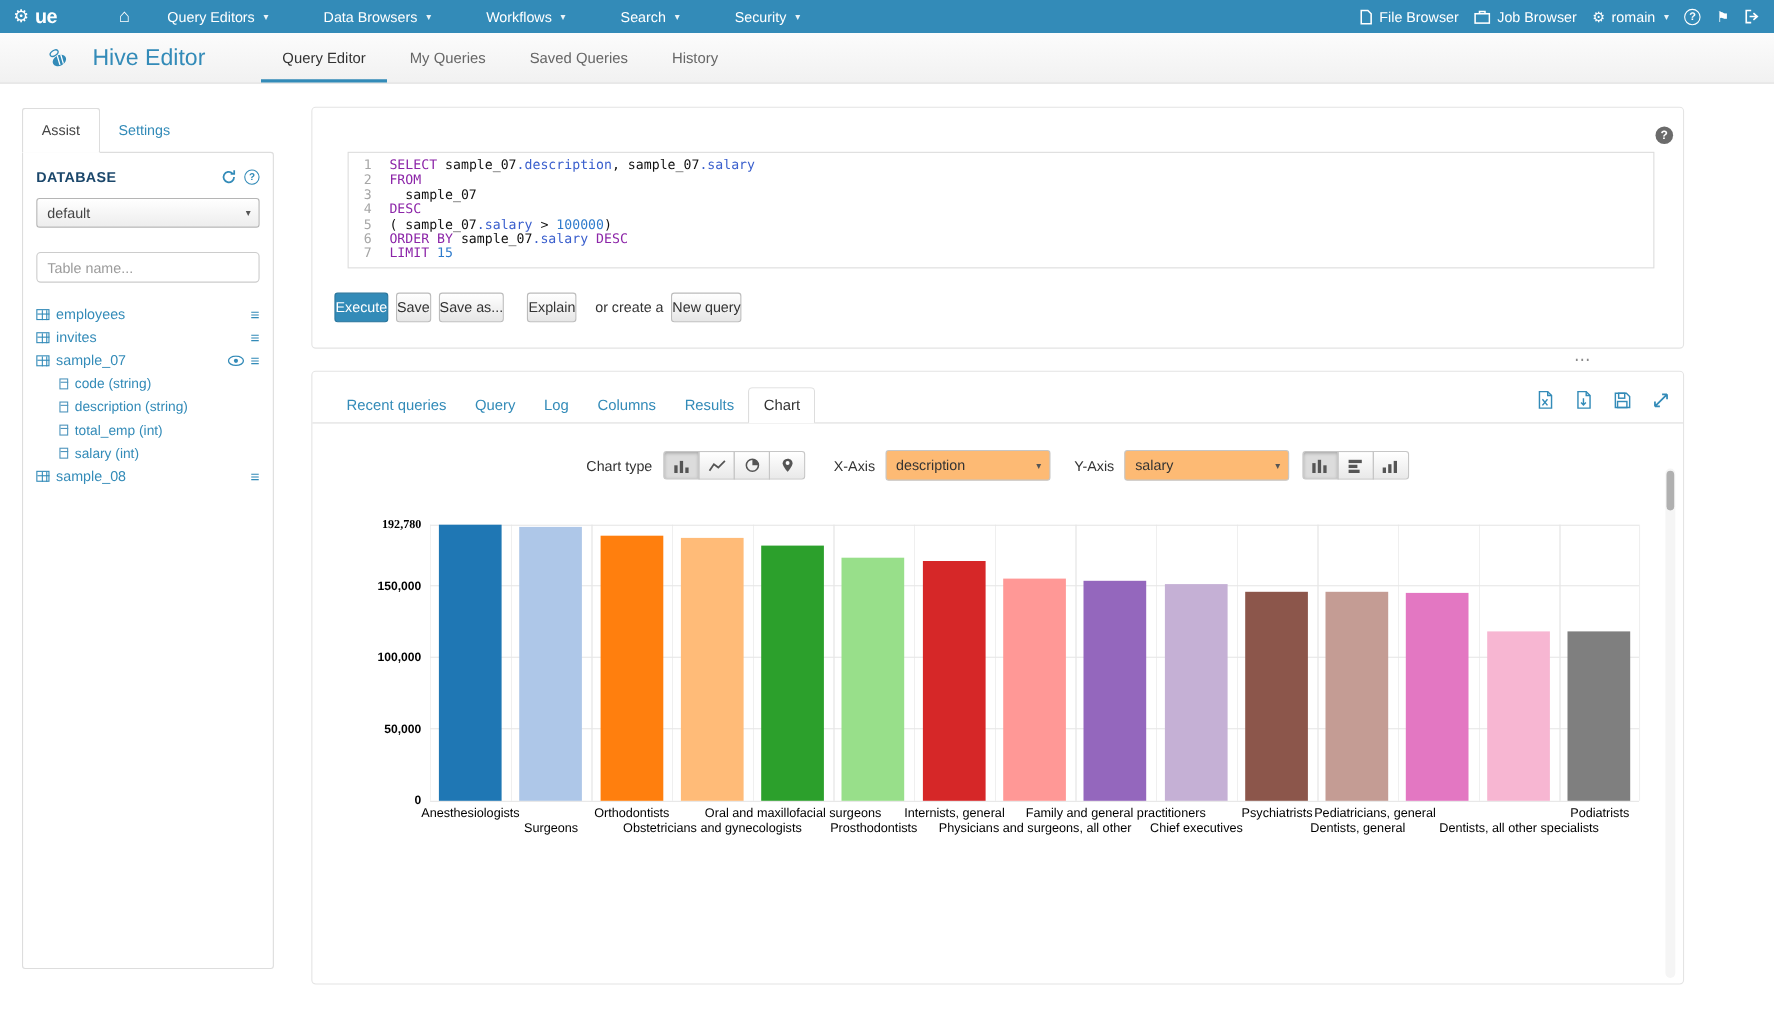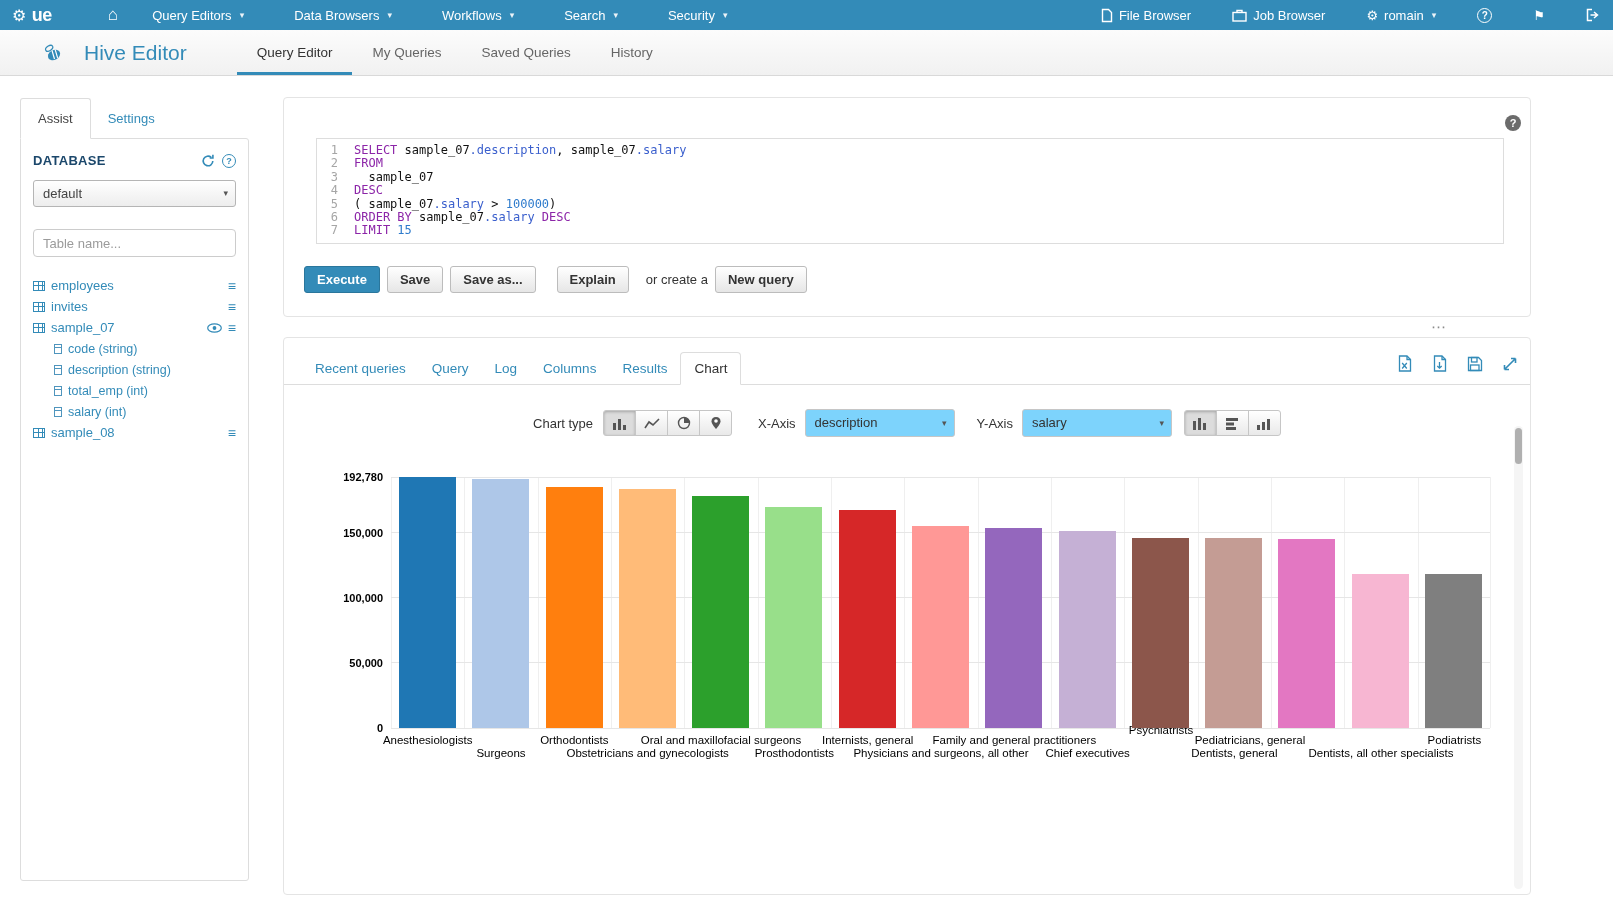--- a/index.html
+++ b/index.html
@@ -7,21 +7,21 @@
   body{font-family:"Liberation Sans",sans-serif;background:#fff;color:#333;position:relative;font-size:13px}
 
   
   .topbar{height:30px;background:#338bb8;display:flex;align-items:center;padding:0 12px;color:#fff}
   .topbar a{color:#fff;text-decoration:none;display:inline-flex;align-items:center;gap:6px;cursor:pointer}
   .logo{font-size:18px;font-weight:bold;margin-right:56px;letter-spacing:-.5px}
   .logo .logo-gear{font-size:16px;font-weight:normal}
   .nav-home{font-size:17px;margin-right:34px}
   .nav-item{font-size:13px;margin-right:50px}
   .nav-item .caret{font-size:9px;opacity:.9;margin-left:2px}
-  .topnav-right{margin-left:auto;display:flex;align-items:center;gap:41px}
+  .topnav-right{margin-left:auto;display:flex;align-items:center;gap:14px}
   .topnav-right .nav-item{margin-right:0}
   .help-circle{width:15px;height:15px;border:1.5px solid #fff;border-radius:50%;font-size:10px;font-weight:bold;display:inline-flex;align-items:center;justify-content:center}
   .flag-ico{font-size:13px}
 
   
   .subheader{height:46px;background:linear-gradient(#fcfcfc,#f1f1f1);border-bottom:1px solid #d9d9d9;display:flex;align-items:stretch;padding:0 0 0 42px}
   .app-title{display:flex;align-items:center;gap:20px;color:#338bb8;font-size:21px;margin-right:50px;cursor:pointer}
   .hdr-tabs{display:flex;align-items:stretch}
   .hdr-tab{display:flex;align-items:center;padding:0 20px;font-size:13.5px;color:#666;cursor:pointer}
   .hdr-tab.active{color:#333;font-weight:normal;box-shadow:inset 0 -3px 0 #338bb8}
@@ -60,42 +60,42 @@
   .query-help{position:absolute;top:17px;right:9px;width:16px;height:16px;background:#6b6b6b;color:#fff;border-radius:50%;font-size:11px;font-weight:bold;display:flex;align-items:center;justify-content:center;cursor:pointer}
   .editor{margin:40px 26px 0 32px;border:1px solid #ddd;display:flex;font-family:"DejaVu Sans Mono",monospace;font-size:12px;line-height:13.4px;padding:5px 0;background:#fff}
   .gutter{width:30px;text-align:right;padding-right:9px;color:#a6a6a6}
   .codebox{flex:1;padding-left:7px}
   .code-line{white-space:pre}
   .tok-kw{color:#8c25a8}
   .tok-col{color:#3a5fcd}
   .tok-num{color:#2e7bcc}
   .tok-pl{color:#111}
   .btn-row{display:flex;align-items:center;gap:7px;margin:22px 0 0 20px}
-  .btn{display:inline-block;padding:5px 12px;font-size:13px;font-weight:bold;color:#333;background:linear-gradient(#fff,#e6e6e6);border:1px solid #bcbcbc;border-radius:3px;cursor:pointer;font-family:"Liberation Sans",sans-serif}
+  .btn{display:inline-block;padding:5px 0;font-size:13px;font-weight:normal;color:#333;background:linear-gradient(#fff,#e6e6e6);border:1px solid #bcbcbc;border-radius:3px;cursor:pointer;font-family:"Liberation Sans",sans-serif}
   .btn-primary{background:#338bb8;border-color:#2a769c;color:#fff}
   .btn-explain{margin-left:14px}
   .or-create{margin-left:10px;color:#333}
   .resize-dots{position:absolute;left:1148px;top:221px;color:#8a8a8a;font-size:15px;letter-spacing:1px;cursor:row-resize}
 
   
   .results-card{margin-top:20px;height:558px}
   .export-icons{position:absolute;top:17px;right:12px;display:flex;align-items:center;gap:19px}
   .export-icons span{display:inline-flex;cursor:pointer}
   .res-tabs{display:flex;align-items:flex-end;padding:12px 0 0 18px;border-bottom:1px solid #ddd;height:47px}
   .res-tab{padding:8px 13px;color:#338bb8;font-size:13.5px;cursor:pointer}
   .res-tab.active{background:#fff;border:1px solid #ddd;border-bottom:1px solid #fff;border-radius:4px 4px 0 0;color:#333;margin-bottom:-1px}
   .controls{display:flex;align-items:center;justify-content:center;margin-top:24px;font-size:13px;color:#333}
   .btn-group{display:inline-flex;margin-left:10px}
   .icon-btn{width:33px;height:26px;border:1px solid #c6c6c6;background:linear-gradient(#fff,#e9e9e9);display:inline-flex;align-items:center;justify-content:center;margin-left:-1px;cursor:pointer}
   .icon-btn.active{background:#dcdcdc;box-shadow:inset 0 1px 3px rgba(0,0,0,.25)}
   .icon-btn:first-child{border-radius:3px 0 0 3px;margin-left:0}
   .icon-btn:last-child{border-radius:0 3px 3px 0}
   .axis-label{margin-left:26px;margin-right:9px}
   .axis-label-y{margin-left:22px}
-  .sel{position:relative;width:150px;height:28px;border:1px solid #c6c6c6;border-radius:3px;background:#7dd3fc;font-size:13px;color:#333;line-height:26px;padding:0 20px 0 9px;cursor:pointer}
+  .sel{position:relative;width:150px;height:28px;border:1px solid #c6c6c6;border-radius:3px;background:#fdba74;font-size:13px;color:#333;line-height:26px;padding:0 20px 0 9px;cursor:pointer}
   .sel .sel-caret{position:absolute;right:7px;top:0;line-height:26px;font-size:9px;color:#555}
   .grp2{margin-left:12px}
 
   
   .chart-area{position:relative;margin-top:40px;height:310px}
   .chart-plot{position:relative;margin-left:107px;width:1100px;height:251px;display:flex;align-items:flex-end;
     background-image:repeating-linear-gradient(to right,#efefef 0,#efefef 1px,transparent 1px,transparent 73.333px);
     border-right:1px solid #efefef}
   .gridline{position:absolute;left:0;right:0;height:1px;background:#e6e6e6;z-index:0}
   .slot{flex:1;display:flex;justify-content:center;align-items:flex-end;height:100%;z-index:1}
@@ -454,32 +454,32 @@
             <div class="bar" title="Dentists, all other specialists: 118500" style="height: 154px; background: rgb(247, 182, 210);"></div>
           </div>
           <div class="slot">
             <div class="bar" title="Podiatrists: 118220" style="height: 154px; background: rgb(127, 127, 127);"></div>
           </div>
         </div>
     <div class="ytick" style="top: 245px;">0</div>
         <div class="ytick" style="top: 179.9px;">50,000</div>
         <div class="ytick" style="top: 114.8px;">100,000</div>
         <div class="ytick" style="top: 49.6997px;">150,000</div>
-        <div class="ytick" style="top: -6px;">192,780</div>
+        <div class="ytick" style="top: -6px; font-family: Liberation Serif, serif;">192,780</div>
         <div class="xtick" style="left: 143.667px; top: 257px;">Anesthesiologists</div>
         <div class="xtick" style="left: 217px; top: 270px;">Surgeons</div>
         <div class="xtick" style="left: 290.333px; top: 257px;">Orthodontists</div>
         <div class="xtick" style="left: 363.667px; top: 270px;">Obstetricians and gynecologists</div>
         <div class="xtick" style="left: 437px; top: 257px;">Oral and maxillofacial surgeons</div>
         <div class="xtick" style="left: 510.333px; top: 270px;">Prosthodontists</div>
         <div class="xtick" style="left: 583.667px; top: 257px;">Internists, general</div>
         <div class="xtick" style="left: 657px; top: 270px;">Physicians and surgeons, all other</div>
         <div class="xtick" style="left: 730.333px; top: 257px;">Family and general practitioners</div>
         <div class="xtick" style="left: 803.667px; top: 270px;">Chief executives</div>
-        <div class="xtick" style="left: 877px; top: 247px;">Psychiatrists</div>
+        <div class="xtick" style="left: 877px; top: 257px;">Psychiatrists</div>
         <div class="xtick" style="left: 950.333px; top: 270px;">Dentists, general</div>
         <div class="xtick" style="left: 966px; top: 257px;">Pediatricians, general</div>
         <div class="xtick" style="left: 1097px; top: 270px;">Dentists, all other specialists</div>
         <div class="xtick" style="left: 1170.33px; top: 257px;">Podiatrists</div>
       </div>
 
     <div class="scrollbar">
       <div class="scroll-thumb"></div>
     </div>
   </section>

